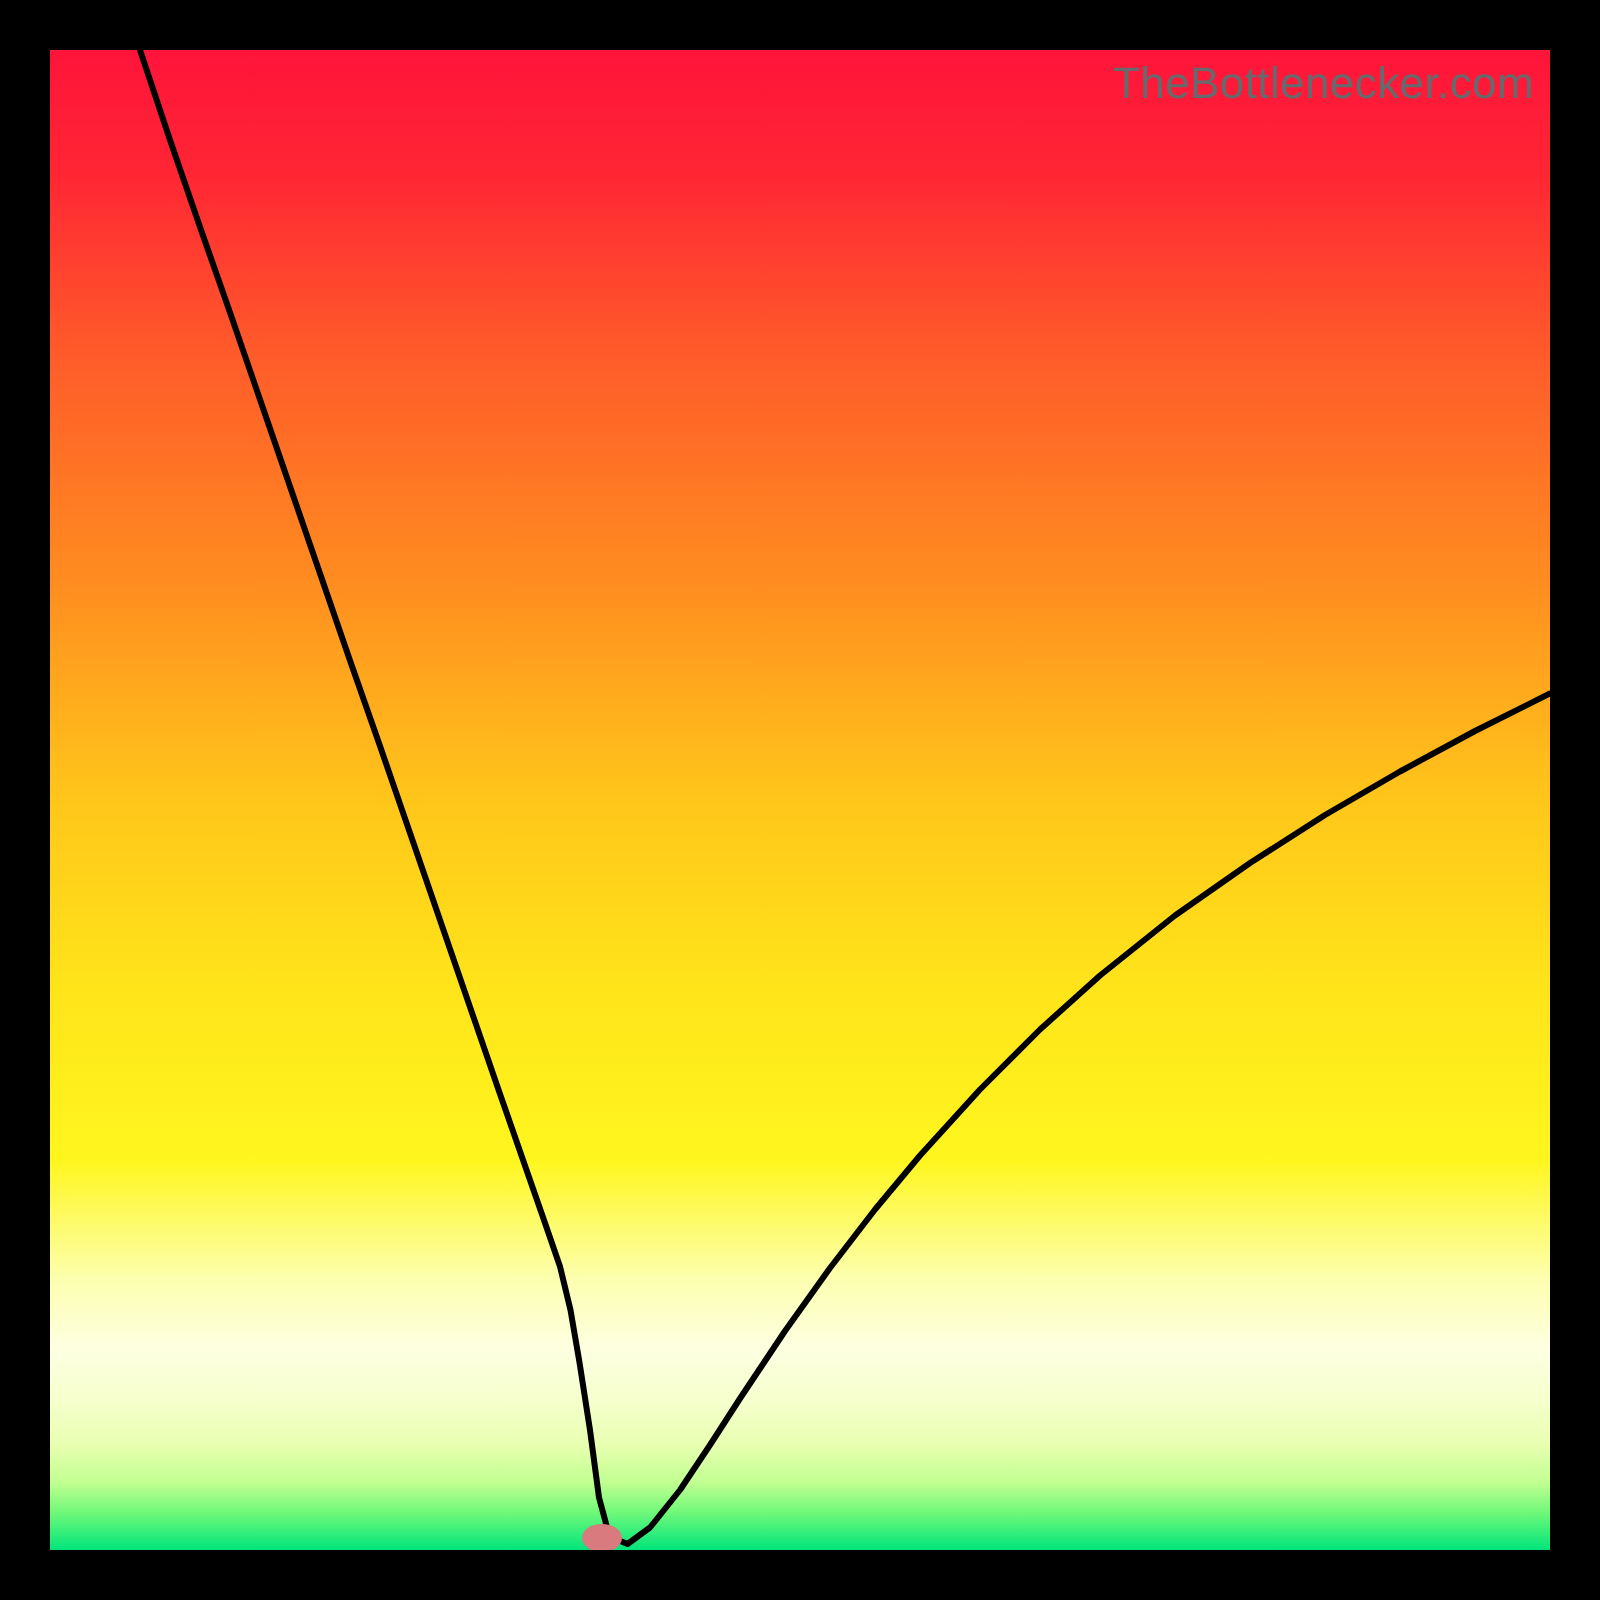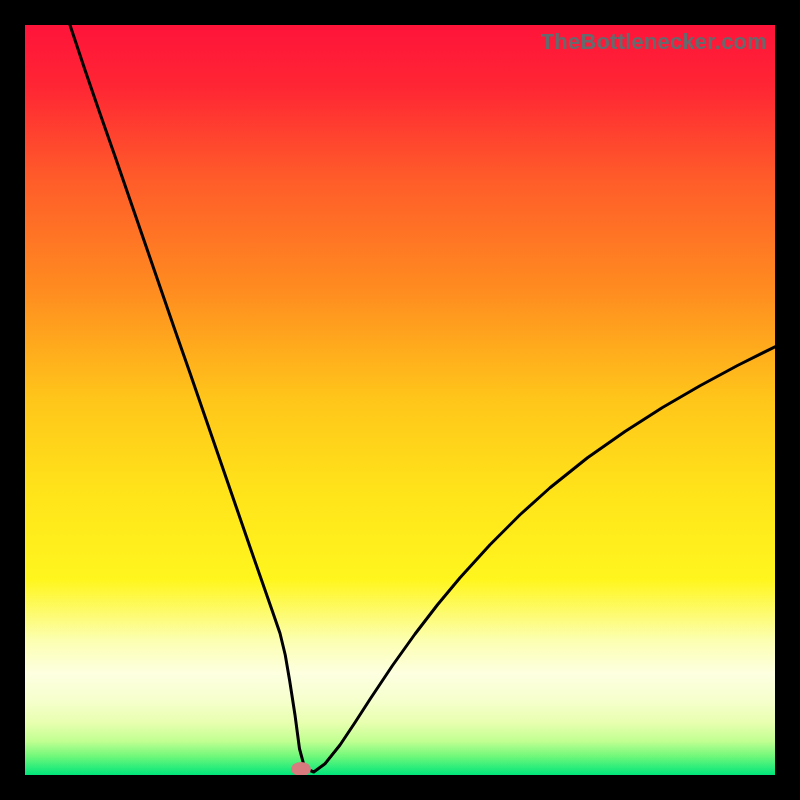--- a/index.html
+++ b/index.html
@@ -11,21 +11,20 @@
     position: relative;
     font-family: Arial, sans-serif;
   }
   .frame {
     position: absolute;
     left: 25px;
     top: 25px;
     width: 750px;
     height: 750px;
     background: #fdba74;
-    font-weight: bold;
   }
   .plot-area {
     position: absolute;
     left: 0;
     top: 0;
     width: 750px;
     height: 750px;
     overflow: hidden;
   }
   .watermark {

